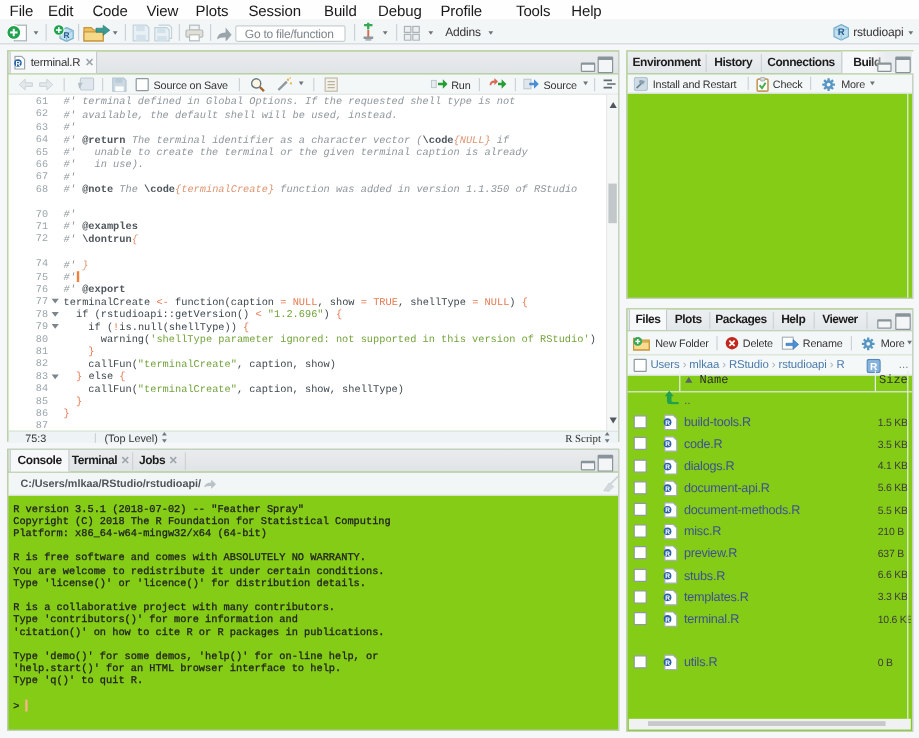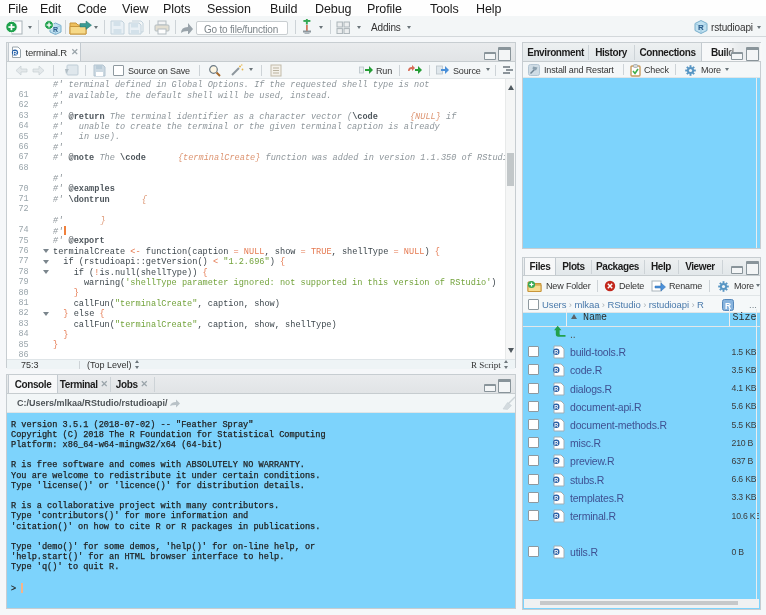--- a/index.html
+++ b/index.html
@@ -1,18 +1,18 @@
 <!DOCTYPE html>
 <html><head>
 <meta charset="utf-8">
 <style>
 html,body{margin:0;padding:0;}
 body{width:766px;height:615px;position:relative;overflow:hidden;background:#f5f7f9;font-family:"Liberation Sans",sans-serif;-webkit-font-smoothing:antialiased;}
 .abs{position:absolute;}
-.pane{position:absolute;background:#7dd3fc;border:1px solid #c7cdd1;box-sizing:border-box;}
+.pane{position:absolute;background:#84cc16;border:1px solid #c7cdd1;box-sizing:border-box;}
 .tabbar{position:absolute;left:0;right:0;top:0;height:19px;background:linear-gradient(#e9ebed,#e1e4e6);border-bottom:1px solid #c6cccf;box-sizing:border-box;}
 .tab{position:absolute;top:0;bottom:0;box-sizing:border-box;display:flex;align-items:center;justify-content:center;}
 .tab.on{background:#f7f8f9;border-right:1px solid #c3cad0;}
 .tabtxt{font-size:10px;font-weight:bold;color:#1c1c1c;letter-spacing:-0.4px;}
 .sep{position:absolute;width:1px;background:#cdd3d7;}
 .ptool{position:absolute;left:0;right:0;background:#f4f7f8;border-bottom:1px solid #e0e5e7;box-sizing:border-box;}
 .lbl{font-size:9px;color:#333;letter-spacing:-0.15px;}
 .caret{display:inline-block;width:0;height:0;border-left:2.5px solid transparent;border-right:2.5px solid transparent;border-top:3.5px solid #6a7479;}
 .minbtn{position:absolute;width:10px;height:5px;border:1px solid #89949a;border-top:2px solid #89949a;background:#f3f5f6;border-radius:1px;}
 .maxbtn{position:absolute;width:11px;height:10px;border:1px solid #89949a;border-top:3px solid #89949a;background:#f3f5f6;border-radius:1px;}
@@ -26,25 +26,25 @@
 
 #topbar{position:absolute;left:0;top:16px;width:766px;height:21px;background:#f3f6f7;border-bottom:1px solid #d3d8db;box-sizing:border-box;}
 #topbar .sep{top:4px;height:14px;}
 .ibx{position:absolute;}
 
 #src{left:6px;top:42px;width:510px;height:326px;}
 #con{left:6px;top:374px;width:510px;height:235px;}
 #build{left:522px;top:42px;width:239px;height:207px;}
 #files{left:522px;top:257px;width:239px;height:353px;}
 .line{position:absolute;left:0;width:500px;height:10.4px;}
-.ln{position:absolute;left:0;top:10px;width:33px;text-align:center;font-family:"Liberation Mono",monospace;font-size:8.5px;color:#9ba6ac;}
+.ln{position:absolute;left:0;top:0;width:33px;text-align:right;font-family:"Liberation Mono",monospace;font-size:8.5px;color:#9ba6ac;}
 .lc{position:absolute;left:46px;top:0.5px;font-family:"Liberation Mono",monospace;font-size:8.6px;white-space:pre;color:#3d474d;}
 .cm{color:#8e969b;font-style:italic;}
 .tag{color:#4e565c;font-weight:bold;font-style:normal;}
-.obr{color:#dd9572;padding-left:32px;}
+.obr{color:#dd9572;}
 .op{color:#e57950;}
 .st{color:#73a33c;}
 .fold{position:absolute;left:36px;top:3px;width:0;height:0;border-left:3px solid transparent;border-right:3px solid transparent;border-top:4px solid #7a858c;}
 
 #conpre{position:absolute;left:4px;top:44.5px;margin:0;font-family:"Liberation Mono",monospace;font-size:8.6px;line-height:10.2px;color:#1f1f1f;white-space:pre;-webkit-text-stroke:0.25px #1f1f1f;}
 
 .frow{position:absolute;left:0;width:237px;height:18.2px;}
 .fname{position:absolute;left:47px;top:3px;font-size:10.5px;color:#3f5192;letter-spacing:-0.2px;white-space:nowrap;}
 .fsize{position:absolute;left:208.5px;top:3.5px;font-size:8.7px;color:#3c3c3c;letter-spacing:-0.2px;white-space:nowrap;}
 .cb{position:absolute;width:9px;height:9px;border:1px solid #8e999f;background:#fff;border-radius:1px;}

